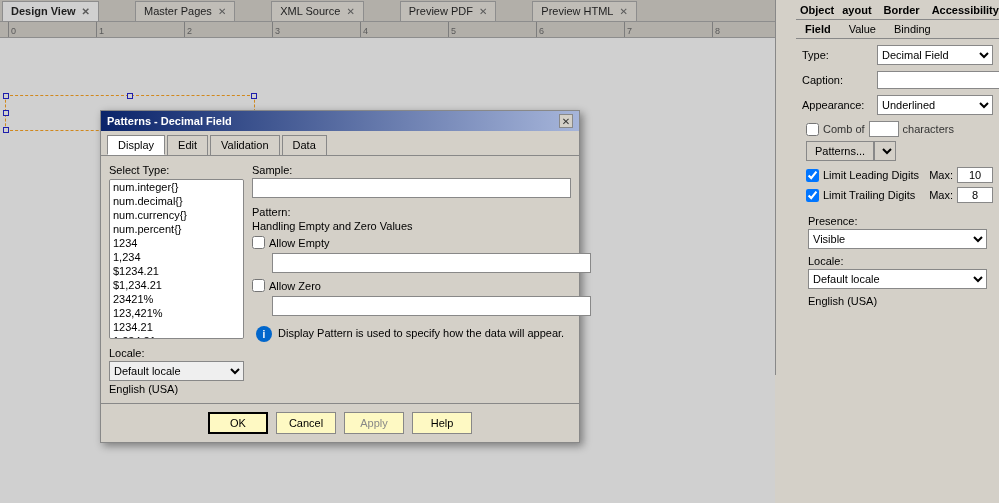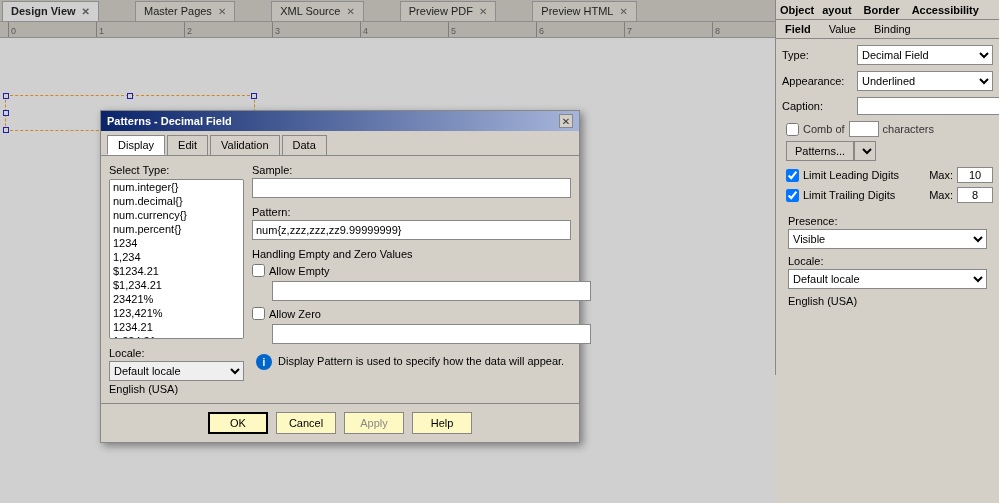--- a/index.html
+++ b/index.html
@@ -113,20 +113,21 @@
 
     
     .right-panel {
       position: absolute;
       top: 0;
       right: 0;
       width: 224px;
       height: 375px;
       background: #d4d0c8;
       border-left: 1px solid #888;
+      padding-left: 20px;
     }
     .right-panel-header {
       display: flex;
       align-items: center;
       background: #d4d0c8;
       padding: 2px 4px;
       border-bottom: 1px solid #888;
       height: 20px;
     }
     .right-panel-header span {
@@ -471,28 +472,28 @@
     </div>
   </div>
   <div class="panel-content">
     <div class="panel-row">
       <span class="panel-label">Type:</span>
       <select class="panel-select">
         <option>Decimal Field</option>
       </select>
     </div>
     <div class="panel-row">
+      <span class="panel-label">Caption:</span>
+      <input class="panel-input" type="text" value="" style="">
+    </div>
+    <div class="panel-row">
       <span class="panel-label">Appearance:</span>
       <select class="panel-select">
         <option>Underlined</option>
       </select>
-    </div>
-    <div class="panel-row">
-      <span class="panel-label">Caption:</span>
-      <input class="panel-input" type="text" value="" style="">
     </div>
     <div class="panel-checkbox-row">
       <input type="checkbox" style="">
       <span class="panel-section-label">Comb of</span>
       <input type="text" style="width: 30px; height: 16px; border: 1px solid rgb(136, 136, 136); margin: 0px 4px; font-size: 11px;">
       <span class="panel-section-label">characters</span>
     </div>
     <div class="patterns-btn">
       <button>Patterns...</button>
       <select style="height:20px;width:22px;border:1px solid #888;background:#d4d0c8;font-size:10px;">
@@ -571,21 +572,20 @@
           <option>Default locale</option>
         </select>
         <div class="locale-text">English (USA)</div>
       </div>
     </div>
 
     <div class="modal-right">
       <div class="sample-label">Sample:</div>
       <input class="sample-input" type="text" value="" style="">
       <div class="pattern-label">Pattern:</div>
-      <input class="pattern-input" type="text" value="num{z,zzz,zzz,zz9.99999999}" style="">
       <div class="empty-zero-label">Handling Empty and Zero Values</div>
       <div class="checkbox-row">
         <input type="checkbox" style="">
         <label>Allow Empty</label>
       </div>
       <input class="checkbox-sub-input" type="text" value="" style="">
       <div class="checkbox-row">
         <input type="checkbox" style="">
         <label>Allow Zero</label>
       </div>

